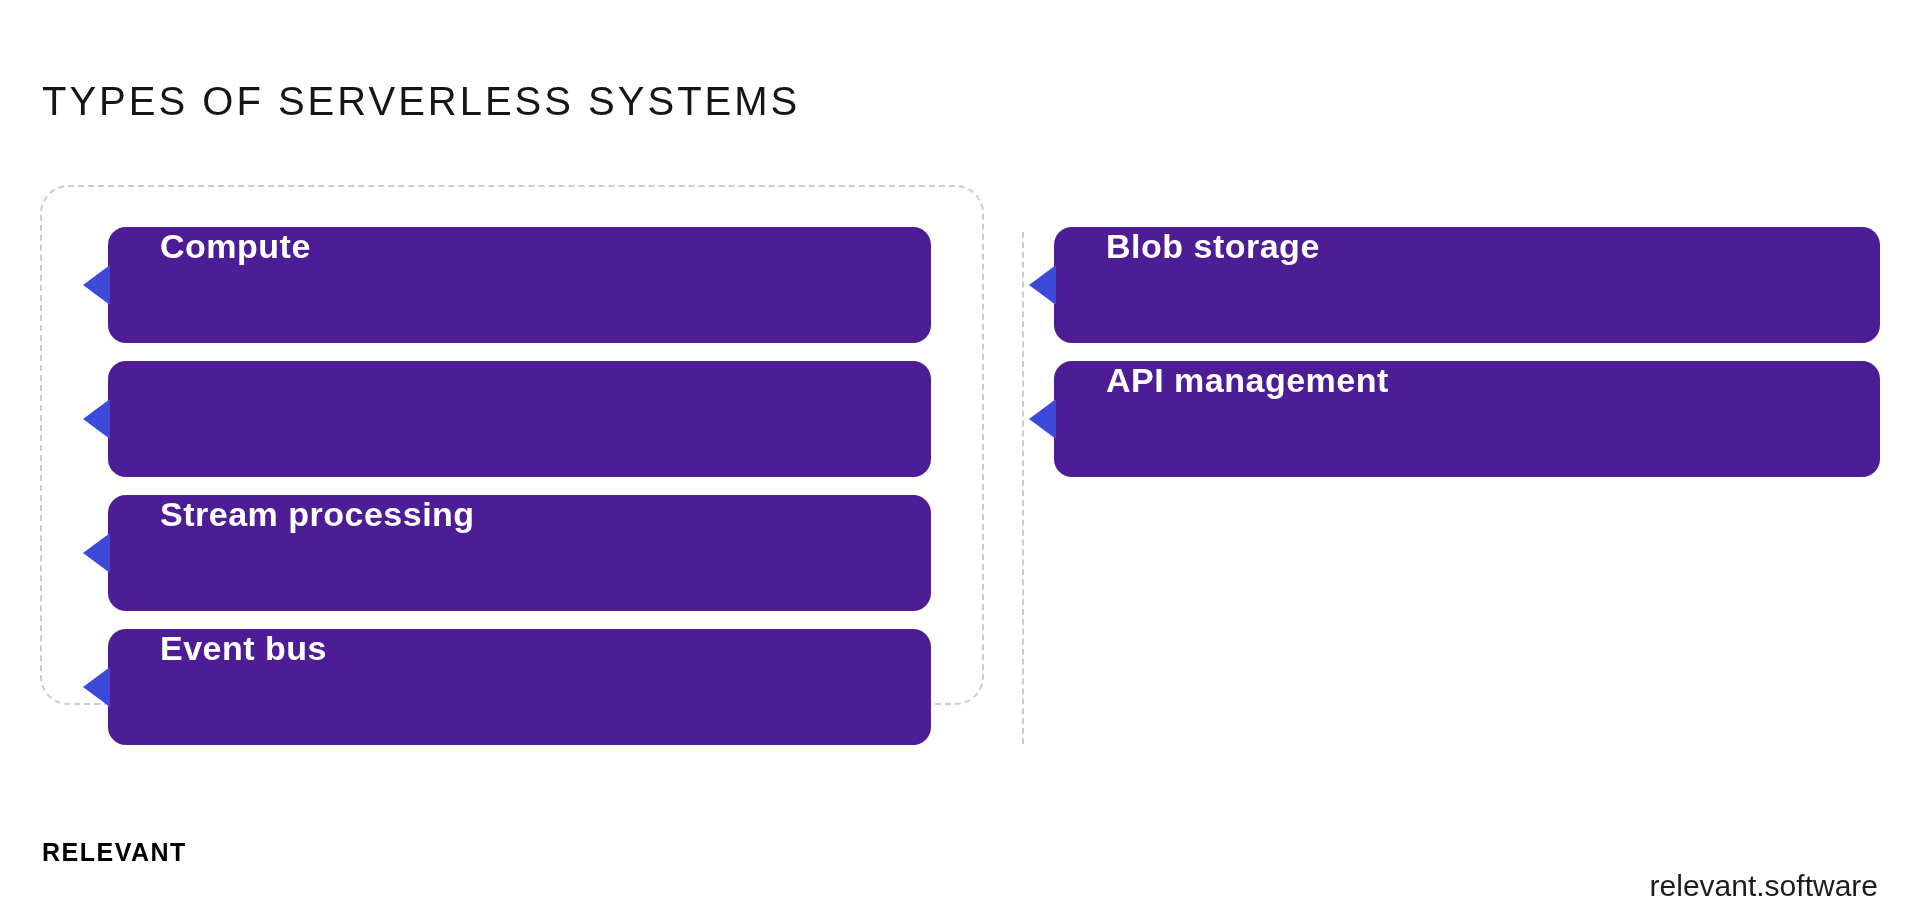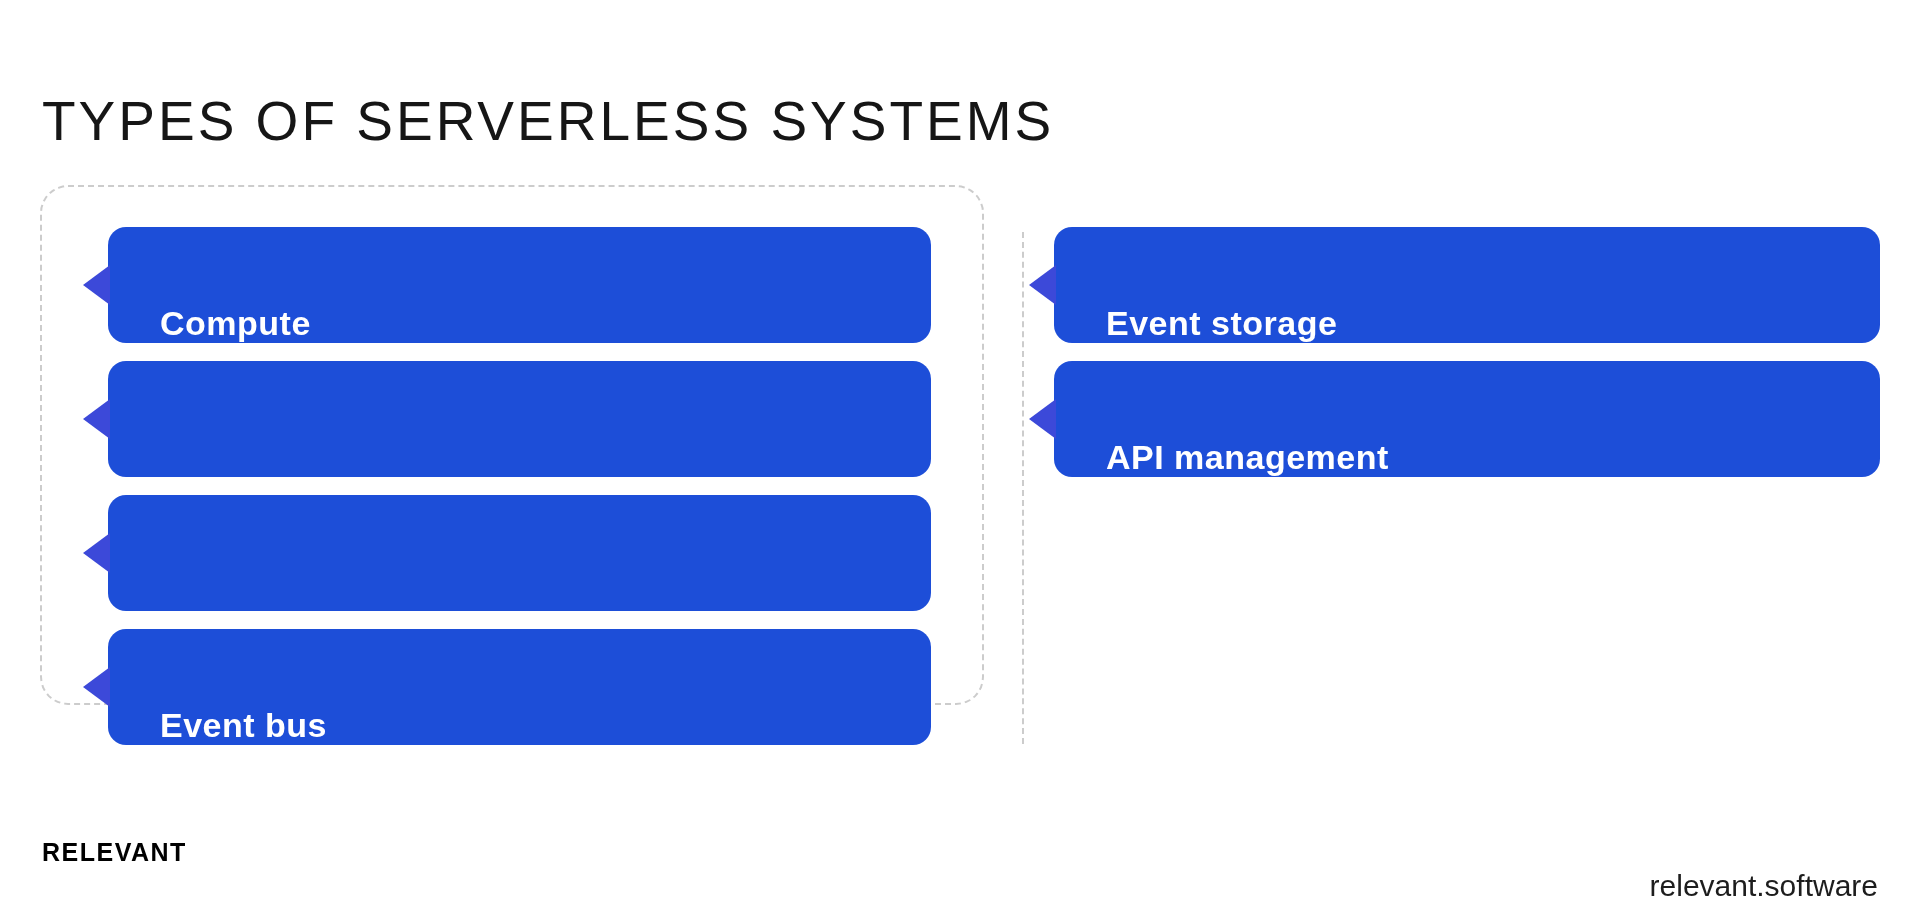--- a/index.html
+++ b/index.html
@@ -6,21 +6,21 @@
   .canvas{
     position:relative;
     width:1920px;height:905px;
     background:#ffffff;
     font-family:"Liberation Sans", sans-serif;
     overflow:hidden;
   }
   .title{
     position:absolute;
     left:42px;top:52px;
-    font-size:55px;
+    font-size:40px;
     font-weight:500;
     letter-spacing:3px;
     color:#161616;
     white-space:nowrap;
   }
   .dashed-frame{
     position:absolute;
     left:40px;top:185px;
     width:940px;height:516px;
     border:2px dashed #cccccc;
@@ -38,24 +38,24 @@
     position:absolute;
     top:227px;
     z-index:1;
   }
   .column.left{left:108px;width:823px;}
   .column.right{left:1054px;width:826px;}
   .bubble{
     position:relative;
     height:116px;
     margin-bottom:18px;
-    background:#1d4ed8;
+    background:#4c1d95;
     border-radius:18px;
     display:flex;
-    align-items:flex-end;
+    align-items:flex-start;
     padding-left:52px;
     box-sizing:border-box;
   }
   .tail{
     position:absolute;
     left:-25px;
     top:50%;
     transform:translateY(-50%);
     width:0;height:0;
     border-top:20px solid transparent;
@@ -101,31 +101,32 @@
   <div class="column left">
     <div class="bubble">
       <span class="tail"></span>
       <span class="label">Compute</span>
     </div>
     <div class="bubble">
       <span class="tail"></span>
     </div>
     <div class="bubble">
       <span class="tail"></span>
+      <span class="label">Stream processing</span>
     </div>
     <div class="bubble">
       <span class="tail"></span>
       <span class="label">Event bus</span>
     </div>
   </div>
 
   <div class="column right">
     <div class="bubble">
       <span class="tail"></span>
-      <span class="label">Event storage</span>
+      <span class="label">Blob storage</span>
     </div>
     <div class="bubble">
       <span class="tail"></span>
       <span class="label">API management</span>
     </div>
   </div>
 
   <div class="footer-brand">RELEVANT</div>
   <div class="footer-site">relevant.software</div>
 

